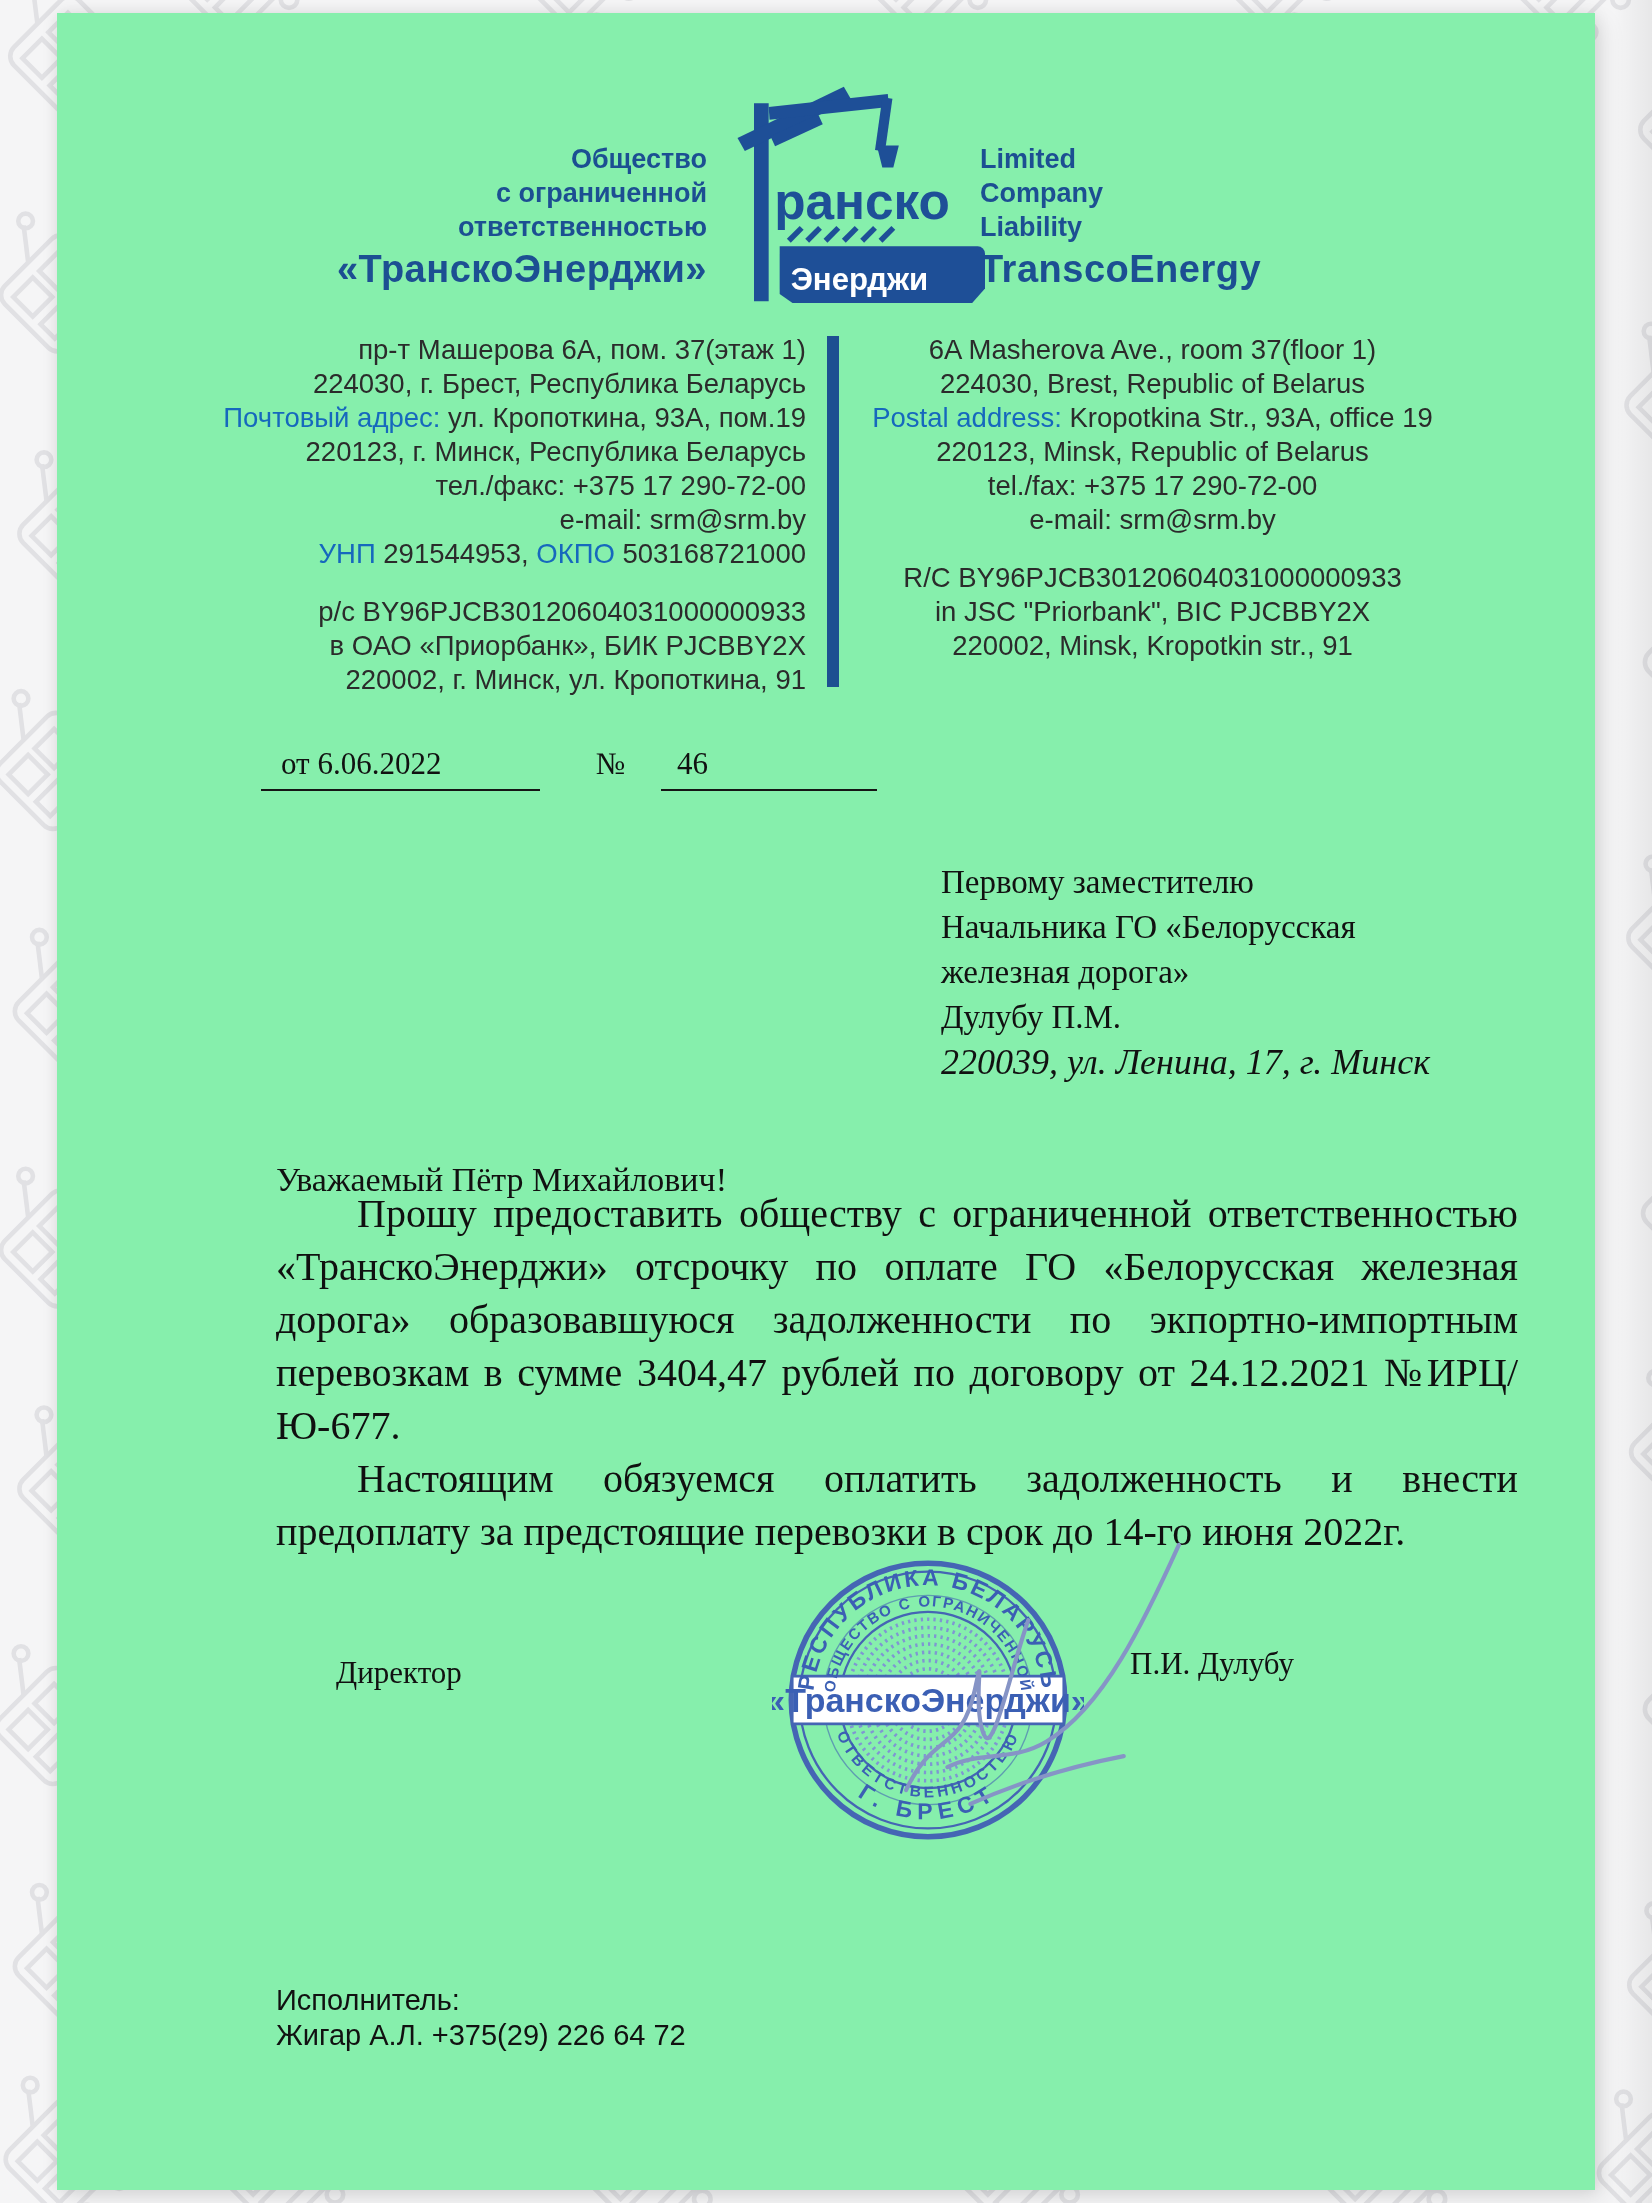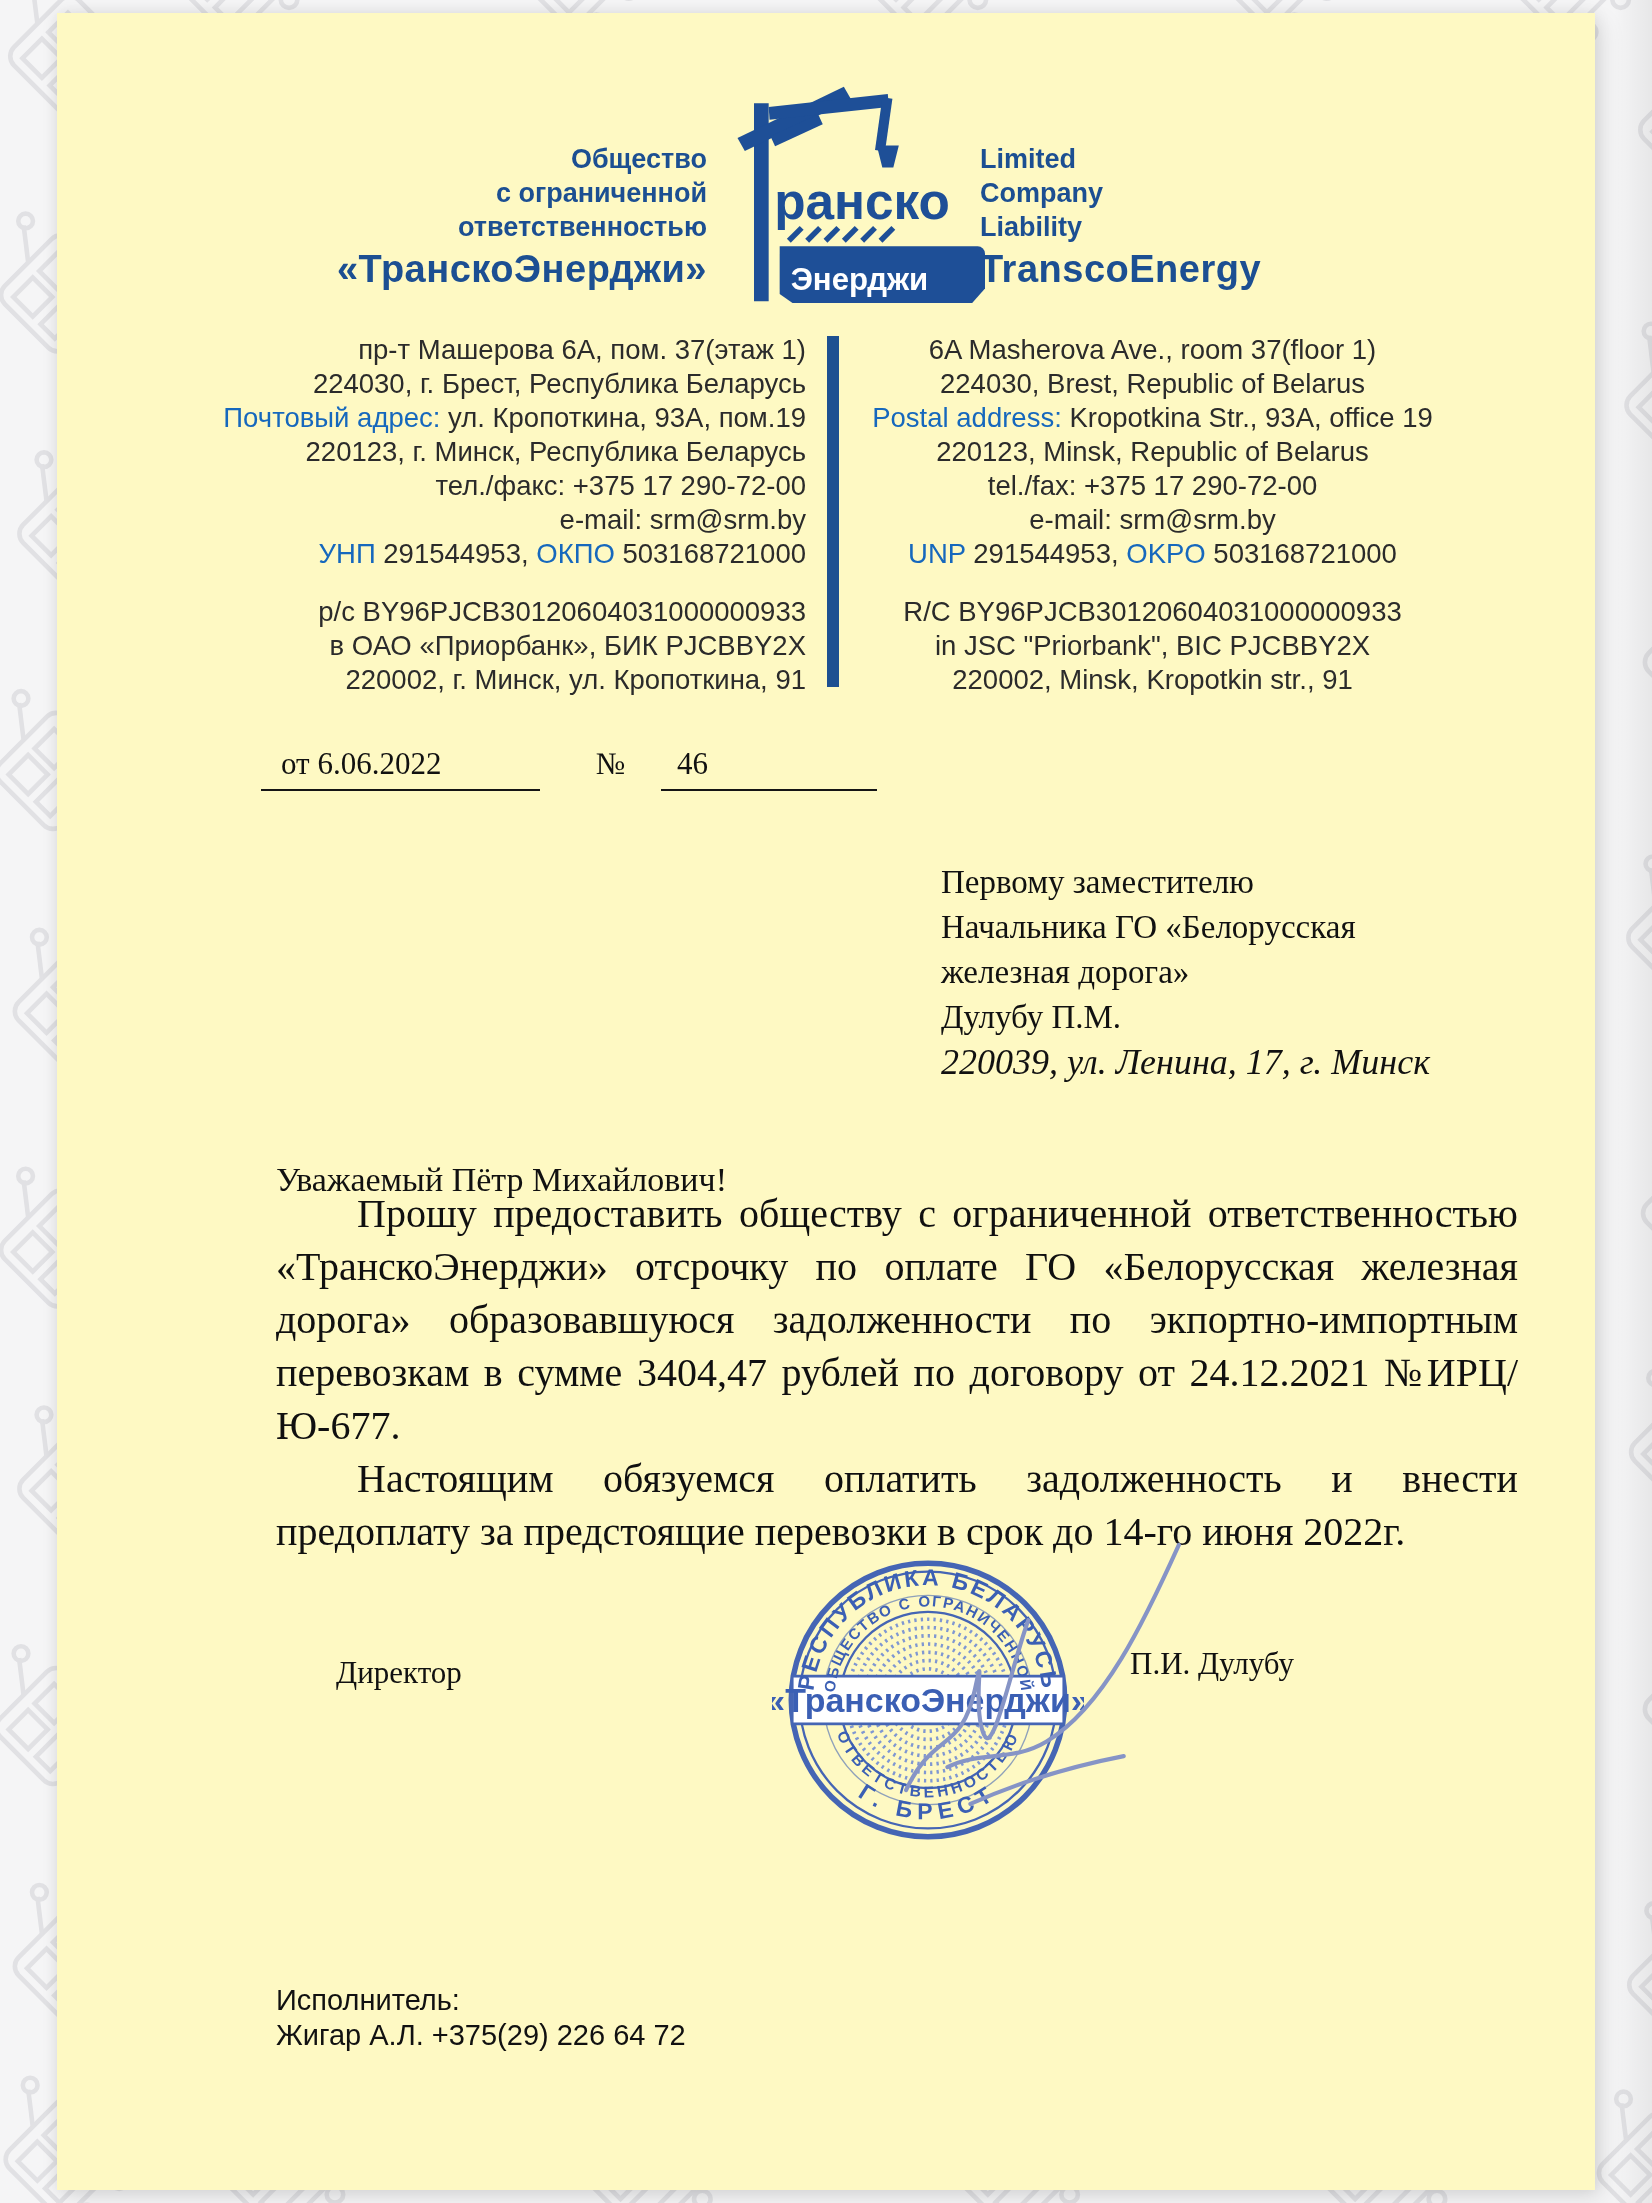--- a/index.html
+++ b/index.html
@@ -1,21 +1,21 @@
 <!DOCTYPE html>
 <html style="font-size:14.7px"><head>
 <meta charset="utf-8">
 <style>
   html,body { margin:0; padding:0; }
   body { width:1653px; height:2204px; background:#f5f5f6; font-family:"Liberation Sans", sans-serif; }
   .canvas { position:relative; width:1653px; height:2204px; overflow:hidden; }
   .wm { position:absolute; left:0; top:0; }
   .edge-shade { position:absolute; right:0; top:0; width:39px; height:100%;
                 background:linear-gradient(to right, rgba(0,0,0,0), rgba(0,0,0,0.06)); pointer-events:none; }
-  .page { position:absolute; left:57px; top:13px; width:1538px; height:2177px; background:#fef9c3;
+  .page { position:absolute; left:57px; top:13px; width:1538px; height:2177px; background:#86efac;
           box-shadow:0 0 14.7px rgba(0,0,0,0.10), 9.2px 9.2px 22px rgba(0,0,0,0.08); }
 
   
   .hdr-left  { position:absolute; top:129px; left:147px; width:503px; text-align:right; color:#1c4f92; font-weight:bold; }
   .hdr-right { position:absolute; top:129px; left:923px; width:514px; text-align:left;  color:#1c4f92; font-weight:bold; }
   .h-sm { font-size:27px; line-height:34px; }
   .h-lg { font-size:38px; line-height:50px; letter-spacing:0.5px; }
   .logo { position:absolute; left:675px; top:66px; }
 
   
@@ -220,21 +220,20 @@
 
     <div class="divider"></div>
 
     <div class="col-en">
       <div class="addr-line">6A Masherova Ave., room 37(floor 1)</div>
       <div class="addr-line">224030, Brest, Republic of Belarus</div>
       <div class="addr-line"><span class="blue">Postal address:</span> <span>Kropotkina Str., 93A, office 19</span></div>
       <div class="addr-line">220123, Minsk, Republic of Belarus</div>
       <div class="addr-line">tel./fax: +375 17 290-72-00</div>
       <div class="addr-line">e-mail: srm@srm.by</div>
-      <div class="addr-line"><span class="blue">UNP</span> <span>291544953,</span> <span class="blue">OKPO</span> <span>503168721000</span></div>
       <div class="bank-gap"></div>
       <div class="addr-line">R/C BY96PJCB30120604031000000933</div>
       <div class="addr-line">in JSC "Priorbank", BIC PJCBBY2X</div>
       <div class="addr-line">220002, Minsk, Kropotkin str., 91</div>
     </div>
 
     <div class="ref">
       <span class="ref-date">от 6.06.2022</span>
       <span class="ref-no">№</span>
       <span class="ref-num">46</span>

